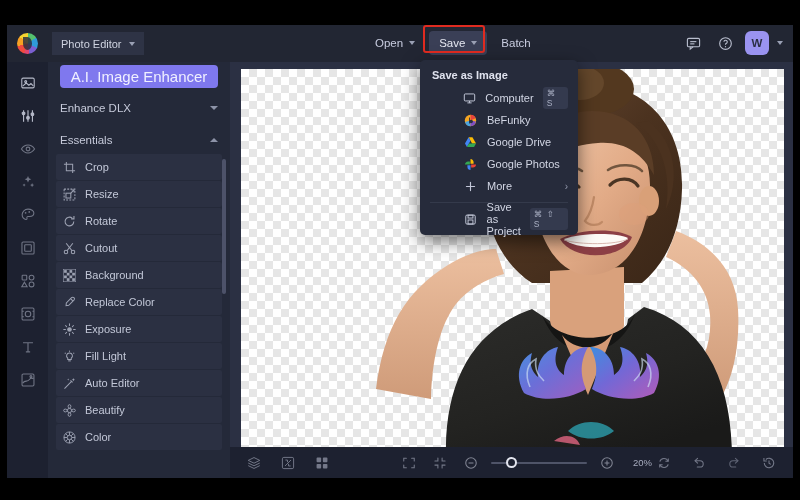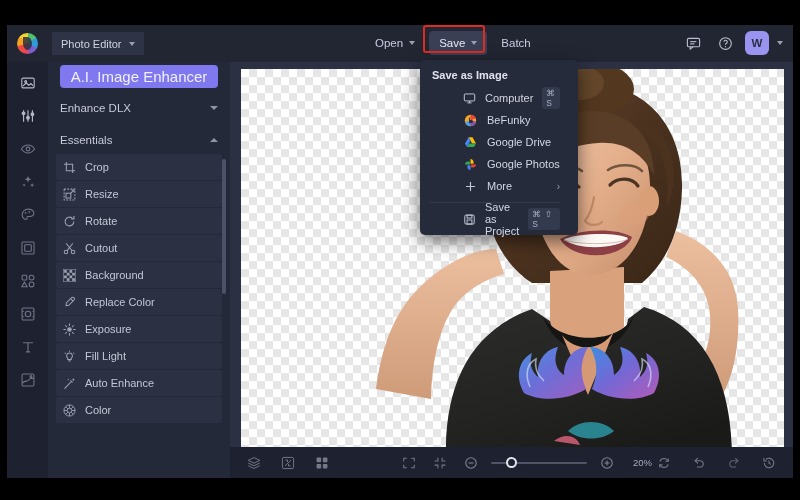--- a/index.html
+++ b/index.html
@@ -151,21 +151,21 @@
   .knob { position:absolute; left:15px; width:11px;height:11px;border-radius:50%;
     border:2px solid #e3e5ee; background:#1d2130; }
   .zoomval { font-size:9.5px; color:#a7acbe; margin-left:6px; }
   .grp-right { position:absolute; right:13px; display:flex; gap:13px; }
 
   
   .dropdown {
     position:absolute; left:420px; top:60px; width:158px;
     background:#262b3b; border-radius:5px; z-index:50;
     box-shadow:0 6px 18px rgba(0,0,0,.55);
-    padding:6px 8px 5px 0;
+    padding:6px 0 5px 0;
   }
   .dd-title { padding:3px 12px 6px 12px; font-size:11px; color:#dfe2ee; font-weight:bold; }
   .dd-item {
     height:22px; padding:0 10px 0 14px; display:flex; align-items:center; gap:9px;
     font-size:11px; color:#d2d6e4;margin-left:29px;
   }
   .dd-item .lbl { flex:1; }
   .dd-ico { width:15px; height:15px; display:flex; align-items:center; justify-content:center; }
   .kbd {
     background:#343a4e; border-radius:3px; padding:1px 4px;
@@ -418,21 +418,35 @@
         </div>
         <div class="tool">
           <span class="ti">
             <svg width="13" height="13" viewBox="0 0 14 14" fill="none" stroke="#c3c8d8" stroke-width="1.1">
               <line x1="1.6" y1="12.4" x2="9.2" y2="4.8"></line>
               <path d="M8.1 3.7 L10.3 5.9"></path>
               <path d="M11.2 1.2l.5 1.2 1.2.5-1.2.5-.5 1.2-.5-1.2-1.2-.5 1.2-.5z" fill="#c3c8d8" stroke="none"></path>
               <path d="M5.6 1.5l.35.85.85.35-.85.35-.35.85-.35-.85L4.4 2.7l.85-.35z" fill="#c3c8d8" stroke="none"></path>
             </svg>
           </span>
-          <span>Auto Enhance</span>
+          <span>Auto Editor</span>
+        </div>
+        <div class="tool">
+          <span class="ti">
+            <svg width="13" height="13" viewBox="0 0 14 14" fill="none" stroke="#c3c8d8" stroke-width="1">
+              <circle cx="7" cy="7" r="2.3"></circle>
+              <g>
+                <ellipse cx="7" cy="2.6" rx="1.5" ry="1.9"></ellipse>
+                <ellipse cx="7" cy="11.4" rx="1.5" ry="1.9"></ellipse>
+                <ellipse cx="2.6" cy="7" rx="1.9" ry="1.5"></ellipse>
+                <ellipse cx="11.4" cy="7" rx="1.9" ry="1.5"></ellipse>
+              </g>
+            </svg>
+          </span>
+          <span>Beautify</span>
         </div>
         <div class="tool">
           <span class="ti">
             <svg width="13" height="13" viewBox="0 0 14 14" fill="none" stroke="#c3c8d8" stroke-width="1">
               <circle cx="7" cy="7" r="6"></circle>
                 <circle cx="7" cy="7" r="2.4"></circle>
               <path d="M7 1v3.4M7 9.6V13M1 7h3.4M9.6 7H13M2.8 2.8l2.4 2.4M8.8 8.8l2.4 2.4M11.2 2.8L8.8 5.2M5.2 8.8l-2.4 2.4"></path>
             </svg>
           </span>
           <span>Color</span>

